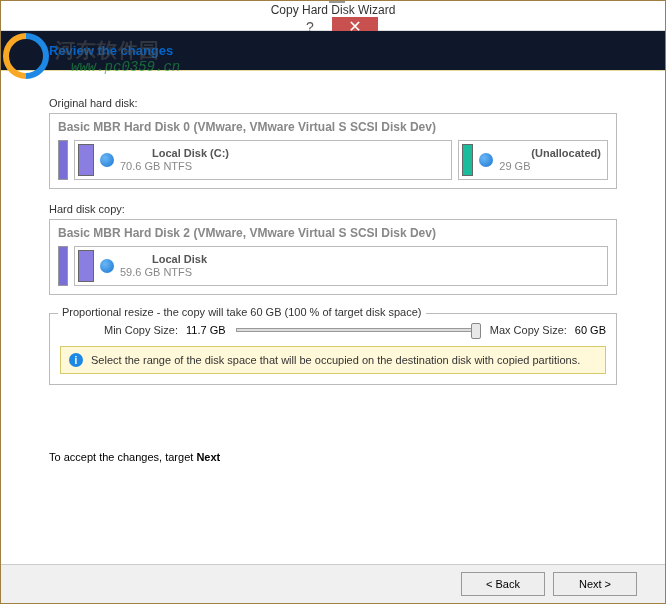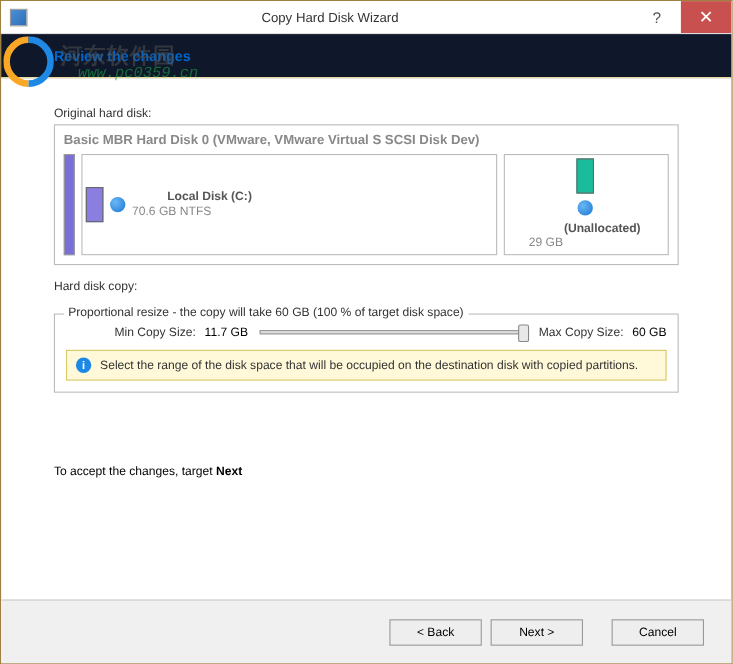--- a/index.html
+++ b/index.html
@@ -1,17 +1,17 @@
 <!DOCTYPE html>
 <html><head>
 <meta charset="utf-8">
 <style>
 * { box-sizing: border-box; margin: 0; padding: 0; }
 body { font-family: "Segoe UI", Tahoma, sans-serif; font-size: 12px; background: #fff; width: 666px; height: 604px; overflow: hidden; position: relative; border: 1px solid #a08040; }
-.titlebar { height: 30px; background: #fff; display: flex; align-items: center; border-bottom: 1px solid #ddd; }
+.titlebar { height: 30px; background: #fff; display: flex; align-items: center; border-bottom: 1px solid #ddd; flex-direction: column; }
 .titlebar-icon { width: 16px; height: 16px; margin-left: 8px; background: linear-gradient(135deg,#4a90d9,#2e6db5); border: 1px solid #999; }
 .titlebar-title { flex: 1; text-align: center; color: #333; font-size: 12px; }
 .titlebar-btns { display: flex; height: 100%; }
 .tb-btn { width: 44px; display: flex; align-items: center; justify-content: center; font-size: 14px; color: #555; }
 .tb-btn.close { background: #c8504f; color: #fff; width: 46px; font-size: 16px; }
 .header-strip { background: #0f172a; height: 40px; position: relative; border-bottom: 1px solid #e6d99a; }
 .header-title { position: absolute; left: 48px; top: 12px; color: #0066cc; font-weight: bold; font-size: 13px; }
 .watermark-logo { position: absolute; left: 2px; top: 32px; z-index: 5; pointer-events: none; }
 .watermark-logo .ring { width: 46px; height: 46px; border: 6px solid #f9a825; border-radius: 50%; position: absolute; clip-path: polygon(0 0,50% 0,50% 100%,0 100%); }
 .watermark-logo .ring2 { width: 46px; height: 46px; border: 6px solid #1e88e5; border-radius: 50%; position: absolute; clip-path: polygon(50% 0,100% 0,100% 100%,50% 100%); }
@@ -24,31 +24,31 @@
 .disk-row { display: flex; gap: 6px; align-items: stretch; }
 .disk-stub { width: 10px; background: #7a6fd6; border: 1px solid #999; }
 .part-box { border: 1px solid #bbb; padding: 3px 6px 3px 3px; display: flex; align-items: center; gap: 6px; min-height: 40px; }
 .part-swatch { width: 16px; height: 32px; background: #8a7fe0; border: 1px solid #666; }
 .part-swatch.teal { background: #1abc9c; }
 .part-icon { width: 14px; height: 14px; border-radius: 50%; background: radial-gradient(circle at 35% 35%, #6ab7f5, #1976d2); display:inline-block; flex-shrink:0; }
 .part-text { display: flex; flex-direction: column; line-height: 1.2; }
 .part-name { font-weight: bold; color: #555; font-size: 11px; padding-left: 32px; }
 .part-sub { color: #888; font-size: 11px; }
 .part-main { flex: 1; }
-.part-unalloc { width: 150px; flex-direction: column; }
+.part-unalloc { width: 150px; }
 .fieldset { border: 1px solid #bbb; margin-top: 18px; padding: 10px 10px 10px 10px; position: relative; }
 .fieldset-legend { position: absolute; top: -8px; left: 8px; background: #fff; padding: 0 4px; font-size: 11px; color: #333; }
 .resize-row { display: flex; align-items: center; gap: 8px; font-size: 11px; margin-bottom: 10px; padding-left: 44px; }
 .resize-label { color: #333; }
 .slider-track { flex: 1; height: 4px; background: #ddd; border: 1px solid #999; position: relative; margin: 0 2px; }
 .slider-thumb { position: absolute; right: -2px; top: -6px; width: 10px; height: 16px; background: #e8e8e8; border: 1px solid #888; border-radius: 2px; }
 .info-strip { background: #fff9d9; border: 1px solid #d6c96a; padding: 6px 8px; display: flex; align-items: center; gap: 8px; font-size: 11px; color: #333; }
 .info-icon { width: 14px; height: 14px; border-radius: 50%; background: #1e88e5; color: #fff; display:flex; align-items:center; justify-content:center; font-size:10px; font-weight:bold; flex-shrink:0; }
 .accept-text { margin-top: 66px; font-size: 11px; }
-.footer-bar { position: absolute; bottom: 0; left: 0; right: 0; height: 58px; background: #f0f0f0; border-top: 1px solid #ccc; display: flex; justify-content: flex-end; align-items: center; gap: 8px; padding-right: 25px; }
+.footer-bar { position: absolute; bottom: 0; left: 0; right: 0; height: 39px; background: #f0f0f0; border-top: 1px solid #ccc; display: flex; justify-content: flex-end; align-items: center; gap: 8px; padding-right: 10px; }
 .wiz-btn { min-width: 84px; height: 24px; background: #eee; border: 1px solid #999; font-size: 11px; display:flex; align-items:center; justify-content:center; cursor:pointer; }
 .gap { width: 10px; }
 </style>
 </head>
 <body>
 
 <div class="titlebar">
   <div class="titlebar-icon"></div>
   <div class="titlebar-title">Copy Hard Disk Wizard</div>
   <div class="titlebar-btns">
@@ -87,20 +87,34 @@
         <span class="part-icon"></span>
         <div class="part-text">
           <span class="part-name">(Unallocated)</span>
           <span class="part-sub">29 GB</span>
         </div>
       </div>
     </div>
   </div>
 
   <div class="section-label">Hard disk copy:</div>
+  <div class="disk-panel">
+    <div class="disk-header">Basic MBR Hard Disk 2 (VMware, VMware Virtual S SCSI Disk Dev)</div>
+    <div class="disk-row">
+      <div class="disk-stub"></div>
+      <div class="part-box part-main">
+        <div class="part-swatch"></div>
+        <span class="part-icon"></span>
+        <div class="part-text">
+          <span class="part-name">Local Disk</span>
+          <span class="part-sub">59.6 GB NTFS</span>
+        </div>
+      </div>
+    </div>
+  </div>
 
   <div class="fieldset">
     <div class="fieldset-legend">Proportional resize - the copy will take 60 GB (100 % of target disk space)</div>
     <div class="resize-row">
       <span class="resize-label">Min Copy Size:</span>
       <span>11.7 GB</span>
       <div class="slider-track">
         <div class="slider-thumb"></div>
       </div>
       <span class="resize-label">Max Copy Size:</span>
@@ -114,14 +128,13 @@
 
   <div class="accept-text">
     <span>To accept the changes, target </span><b>Next</b>
   </div>
 </div>
 
 <div class="footer-bar">
   <div class="wiz-btn">&lt; Back</div>
   <div class="wiz-btn">Next &gt;</div>
   <div class="gap"></div>
-  <div class="wiz-btn">Cancel</div>
 </div>
 
 </body></html>

